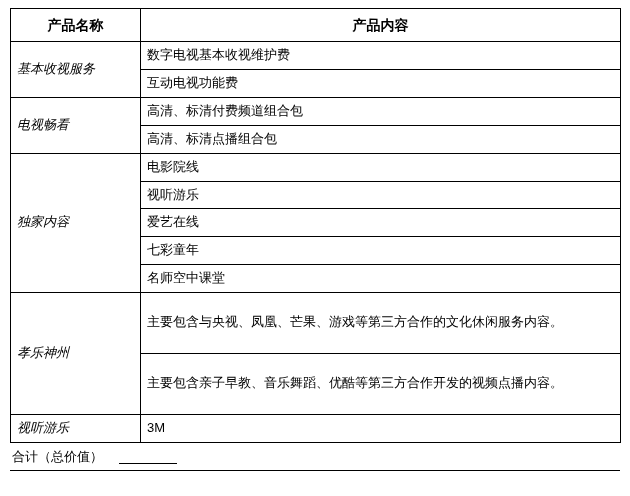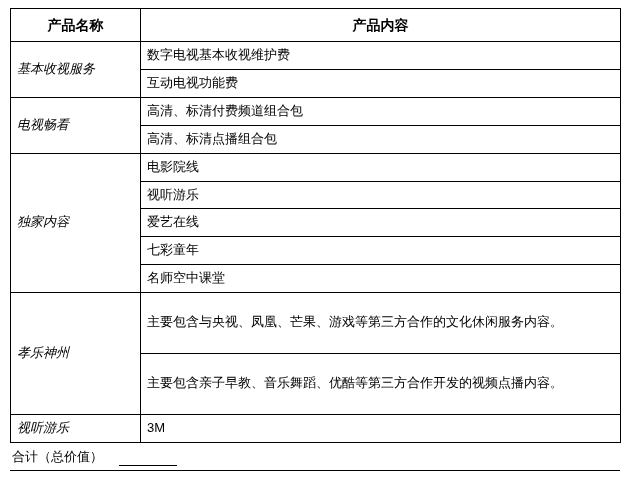--- a/index.html
+++ b/index.html
@@ -49,21 +49,21 @@
     padding-left: 8px;
     font-style: italic;
   }
   td.content-cell {
     text-align: left;
     padding-left: 8px;
   }
   td.two-line { height: 52px; }
   .total-wrap {
     display: flex;
-    align-items: flex-end;
+    align-items: center;
     gap: 16px;
     padding-top: 5px;
     padding-left: 2px;
   }
   .total-label {
     font-size: 13px;
     white-space: nowrap;
   }
   .total-blank {
     display: inline-block;

